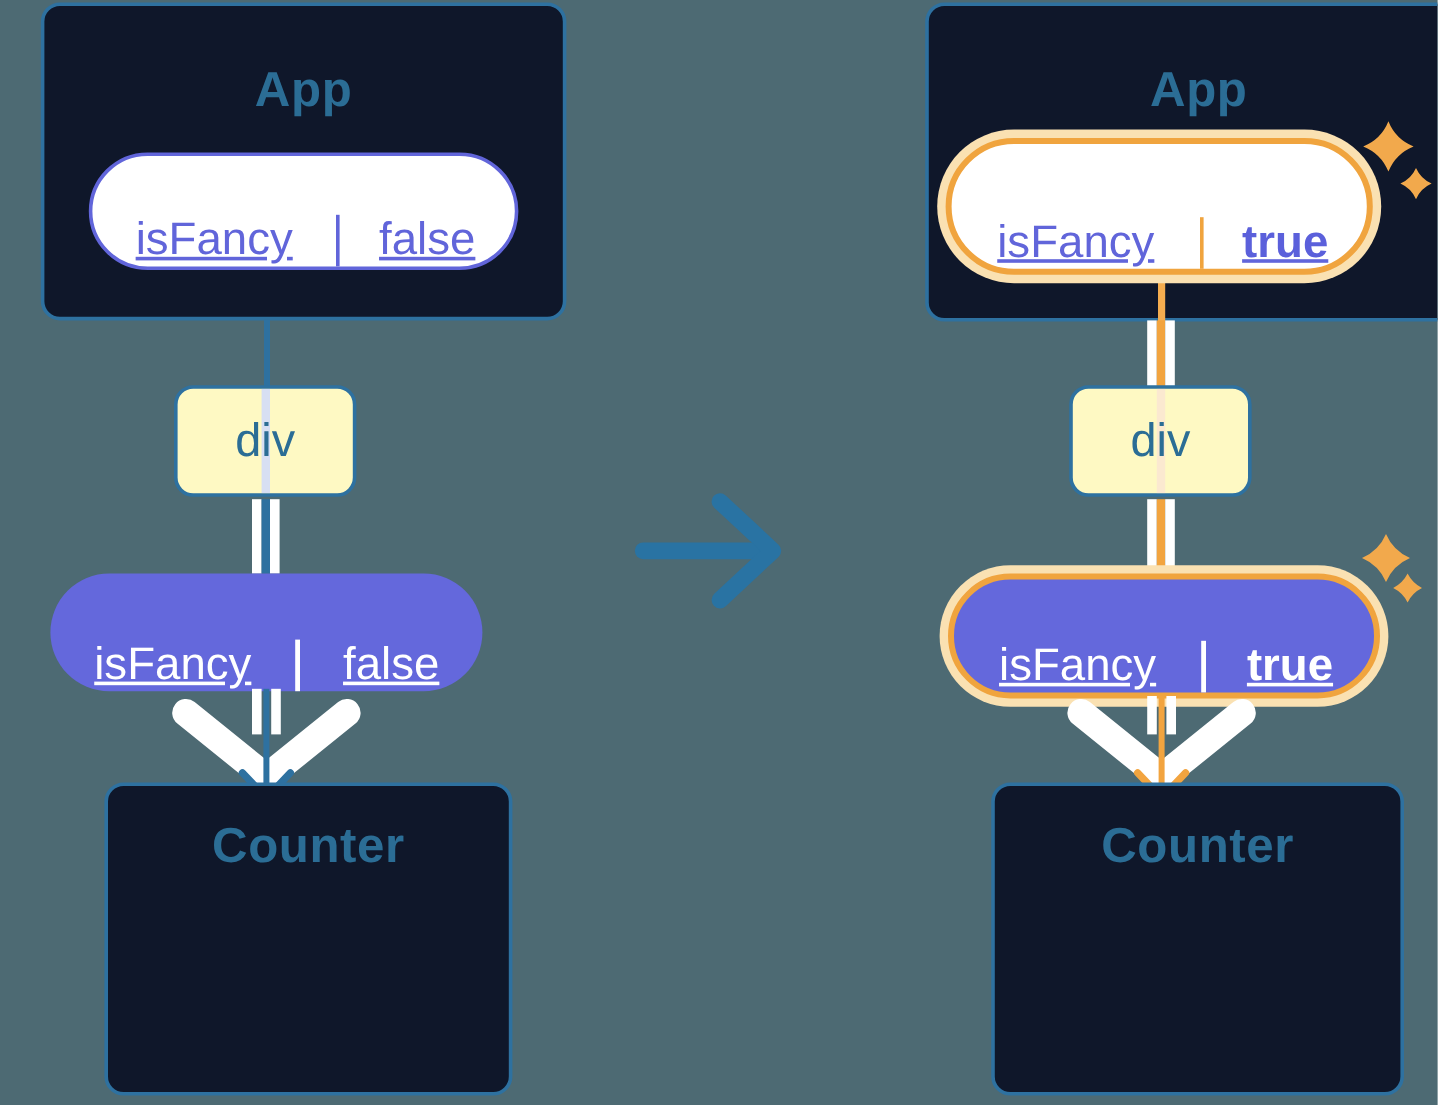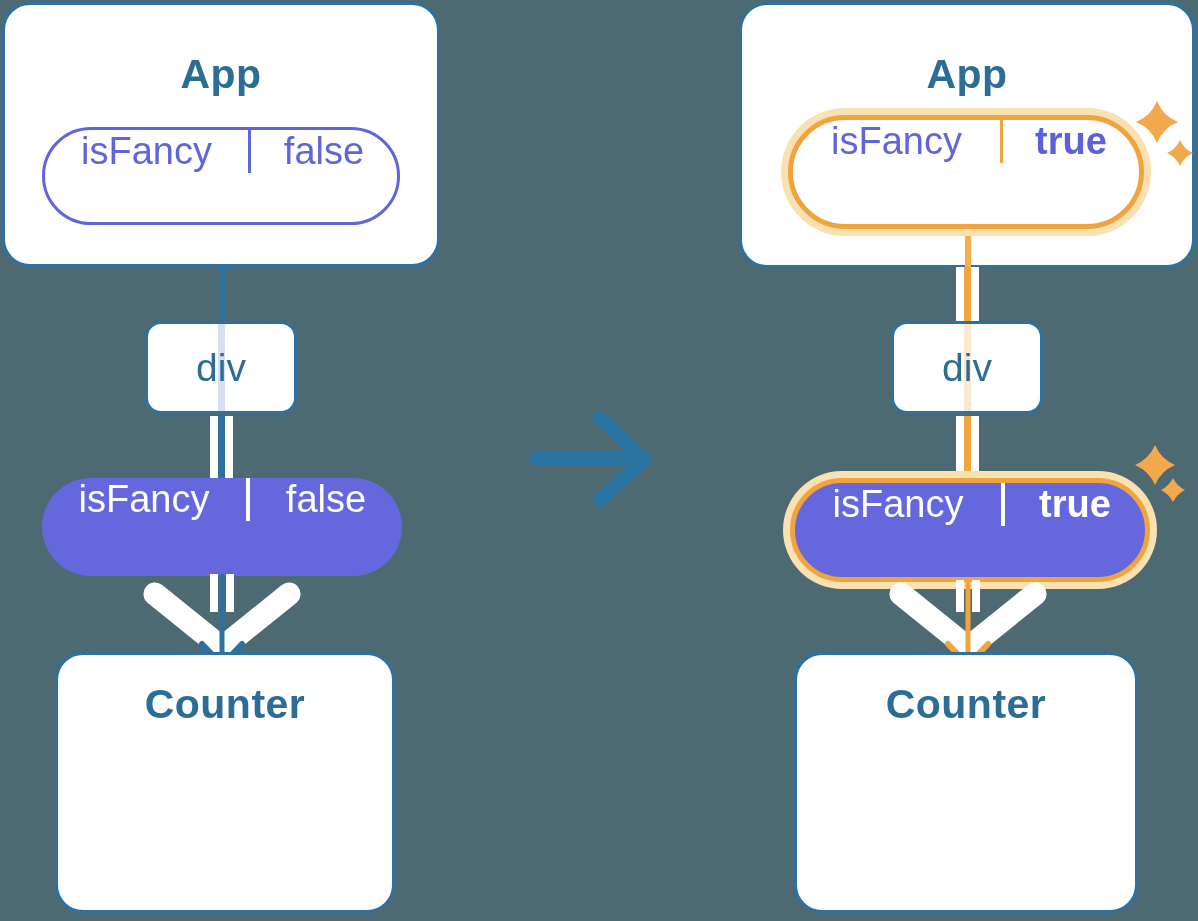--- a/index.html
+++ b/index.html
@@ -1,32 +1,32 @@
 <!DOCTYPE html>
 <html><head>
 <meta charset="utf-8">
 <style>
   html,body{margin:0;padding:0;}
   .canvas{position:relative;width:1198px;height:921px;background:#4D6A73;
           font-family:"Liberation Sans",sans-serif;overflow:hidden;}
 
   
-  .card{position:absolute;background:#ffffff;border:3px solid #2E71A0;border-radius:28px;box-sizing:border-box;}
+  .card{position:absolute;background:#0f172a;border:3px solid #2E71A0;border-radius:16px;box-sizing:border-box;margin-left:32px;}
   .card-app-left{left:2px;top:2px;width:438px;height:265px;}
   .card-app-right{left:739px;top:2px;width:456px;height:266px;}
   .card-counter-left{left:55px;top:652px;width:340px;height:261px;}
   .card-counter-right{left:794px;top:652px;width:344px;height:261px;}
 
   .node-title{position:absolute;left:0;right:0;text-align:center;
               font-size:41px;font-weight:600;color:#2B6D95;letter-spacing:0.5px;}
   .title-app{top:46px;}
   .title-counter{top:26px;}
 
   
-  .pill{position:absolute;display:flex;align-items:flex-start;box-sizing:content-box;}
+  .pill{position:absolute;display:flex;align-items:flex-end;box-sizing:content-box;text-decoration:underline;}
   .seg{display:flex;align-items:center;justify-content:center;font-size:38px;}
 
   .pill-outline{border:3px solid #6165DA;border-radius:52px;background:#fff;color:#6165DA;}
   .pill-outline .seg-key{border-right:3px solid #6165DA;}
 
   .pill-app-left{left:37px;top:122px;width:352px;height:92px;}
   .pill-app-left .seg-key{width:203px;}
   .pill-app-left .seg-val{flex:1;}
 
   .pill-fill{background:#6468DC;border-radius:52px;color:#fff;}
@@ -40,21 +40,21 @@
 
   .pill-app-right{left:788px;top:115px;width:346px;height:104px;background:#fff;color:#6165DA;}
   .pill-app-right .seg-key{width:207px;border-right:3px solid #F0A43E;}
   .pill-app-right .seg-val{flex:1;font-weight:700;color:#5B60DB;}
 
   .pill-prop-right{left:790px;top:478px;width:350px;height:94px;background:#6468DC;color:#fff;}
   .pill-prop-right .seg-key{width:206px;border-right:4px solid #fff;}
   .pill-prop-right .seg-val{flex:1;font-weight:700;}
 
   
-  .divbox{position:absolute;background:#ffffff;border:3px solid #2E71A0;border-radius:16px;
+  .divbox{position:absolute;background:#fef9c3;border:3px solid #2E71A0;border-radius:16px;
           box-sizing:border-box;display:flex;align-items:center;justify-content:center;overflow:hidden;}
   .divbox-left{left:145px;top:321px;width:152px;height:93px;}
   .divbox-right{left:891px;top:321px;width:152px;height:93px;}
   .divbox .ghost-line{position:absolute;top:0;bottom:0;left:50%;width:7px;margin-left:-3.5px;}
   .ghost-blue{background:#D7DFF3;}
   .ghost-peach{background:#FBE9D0;}
   .divbox .divlabel{position:relative;font-size:39px;color:#2B6D95;font-weight:400;}
 
   
   .vline{position:absolute;}

